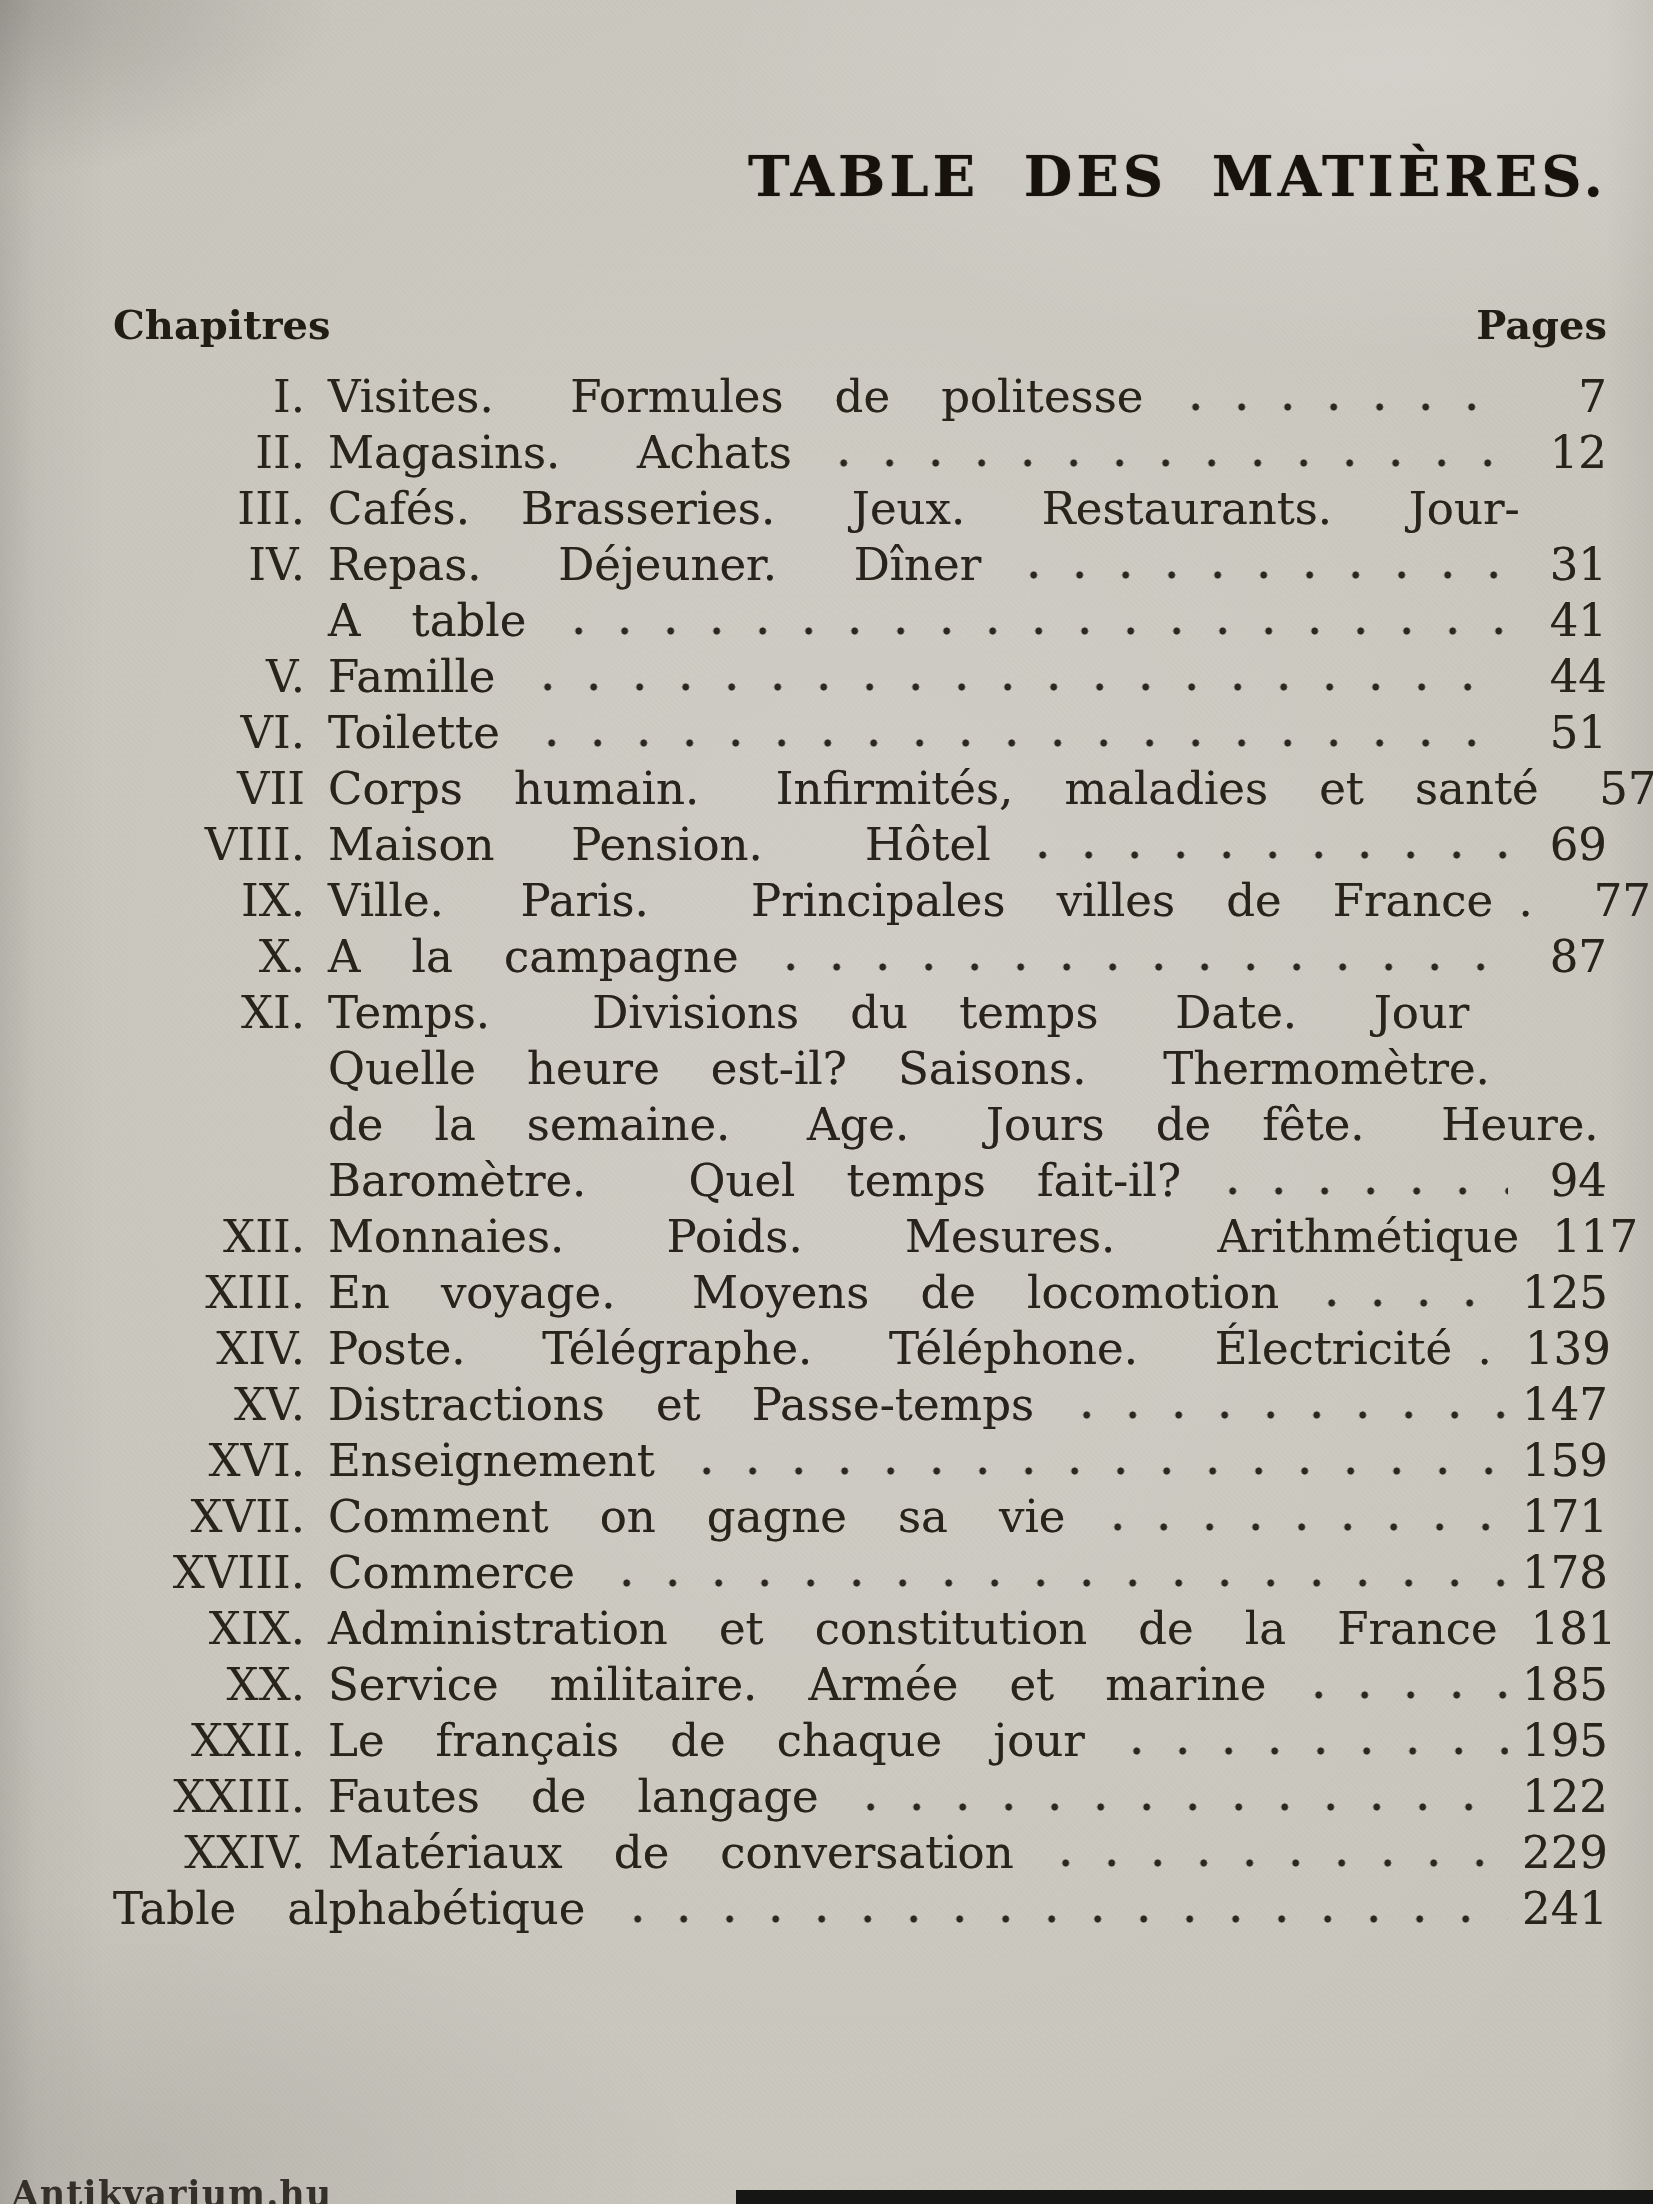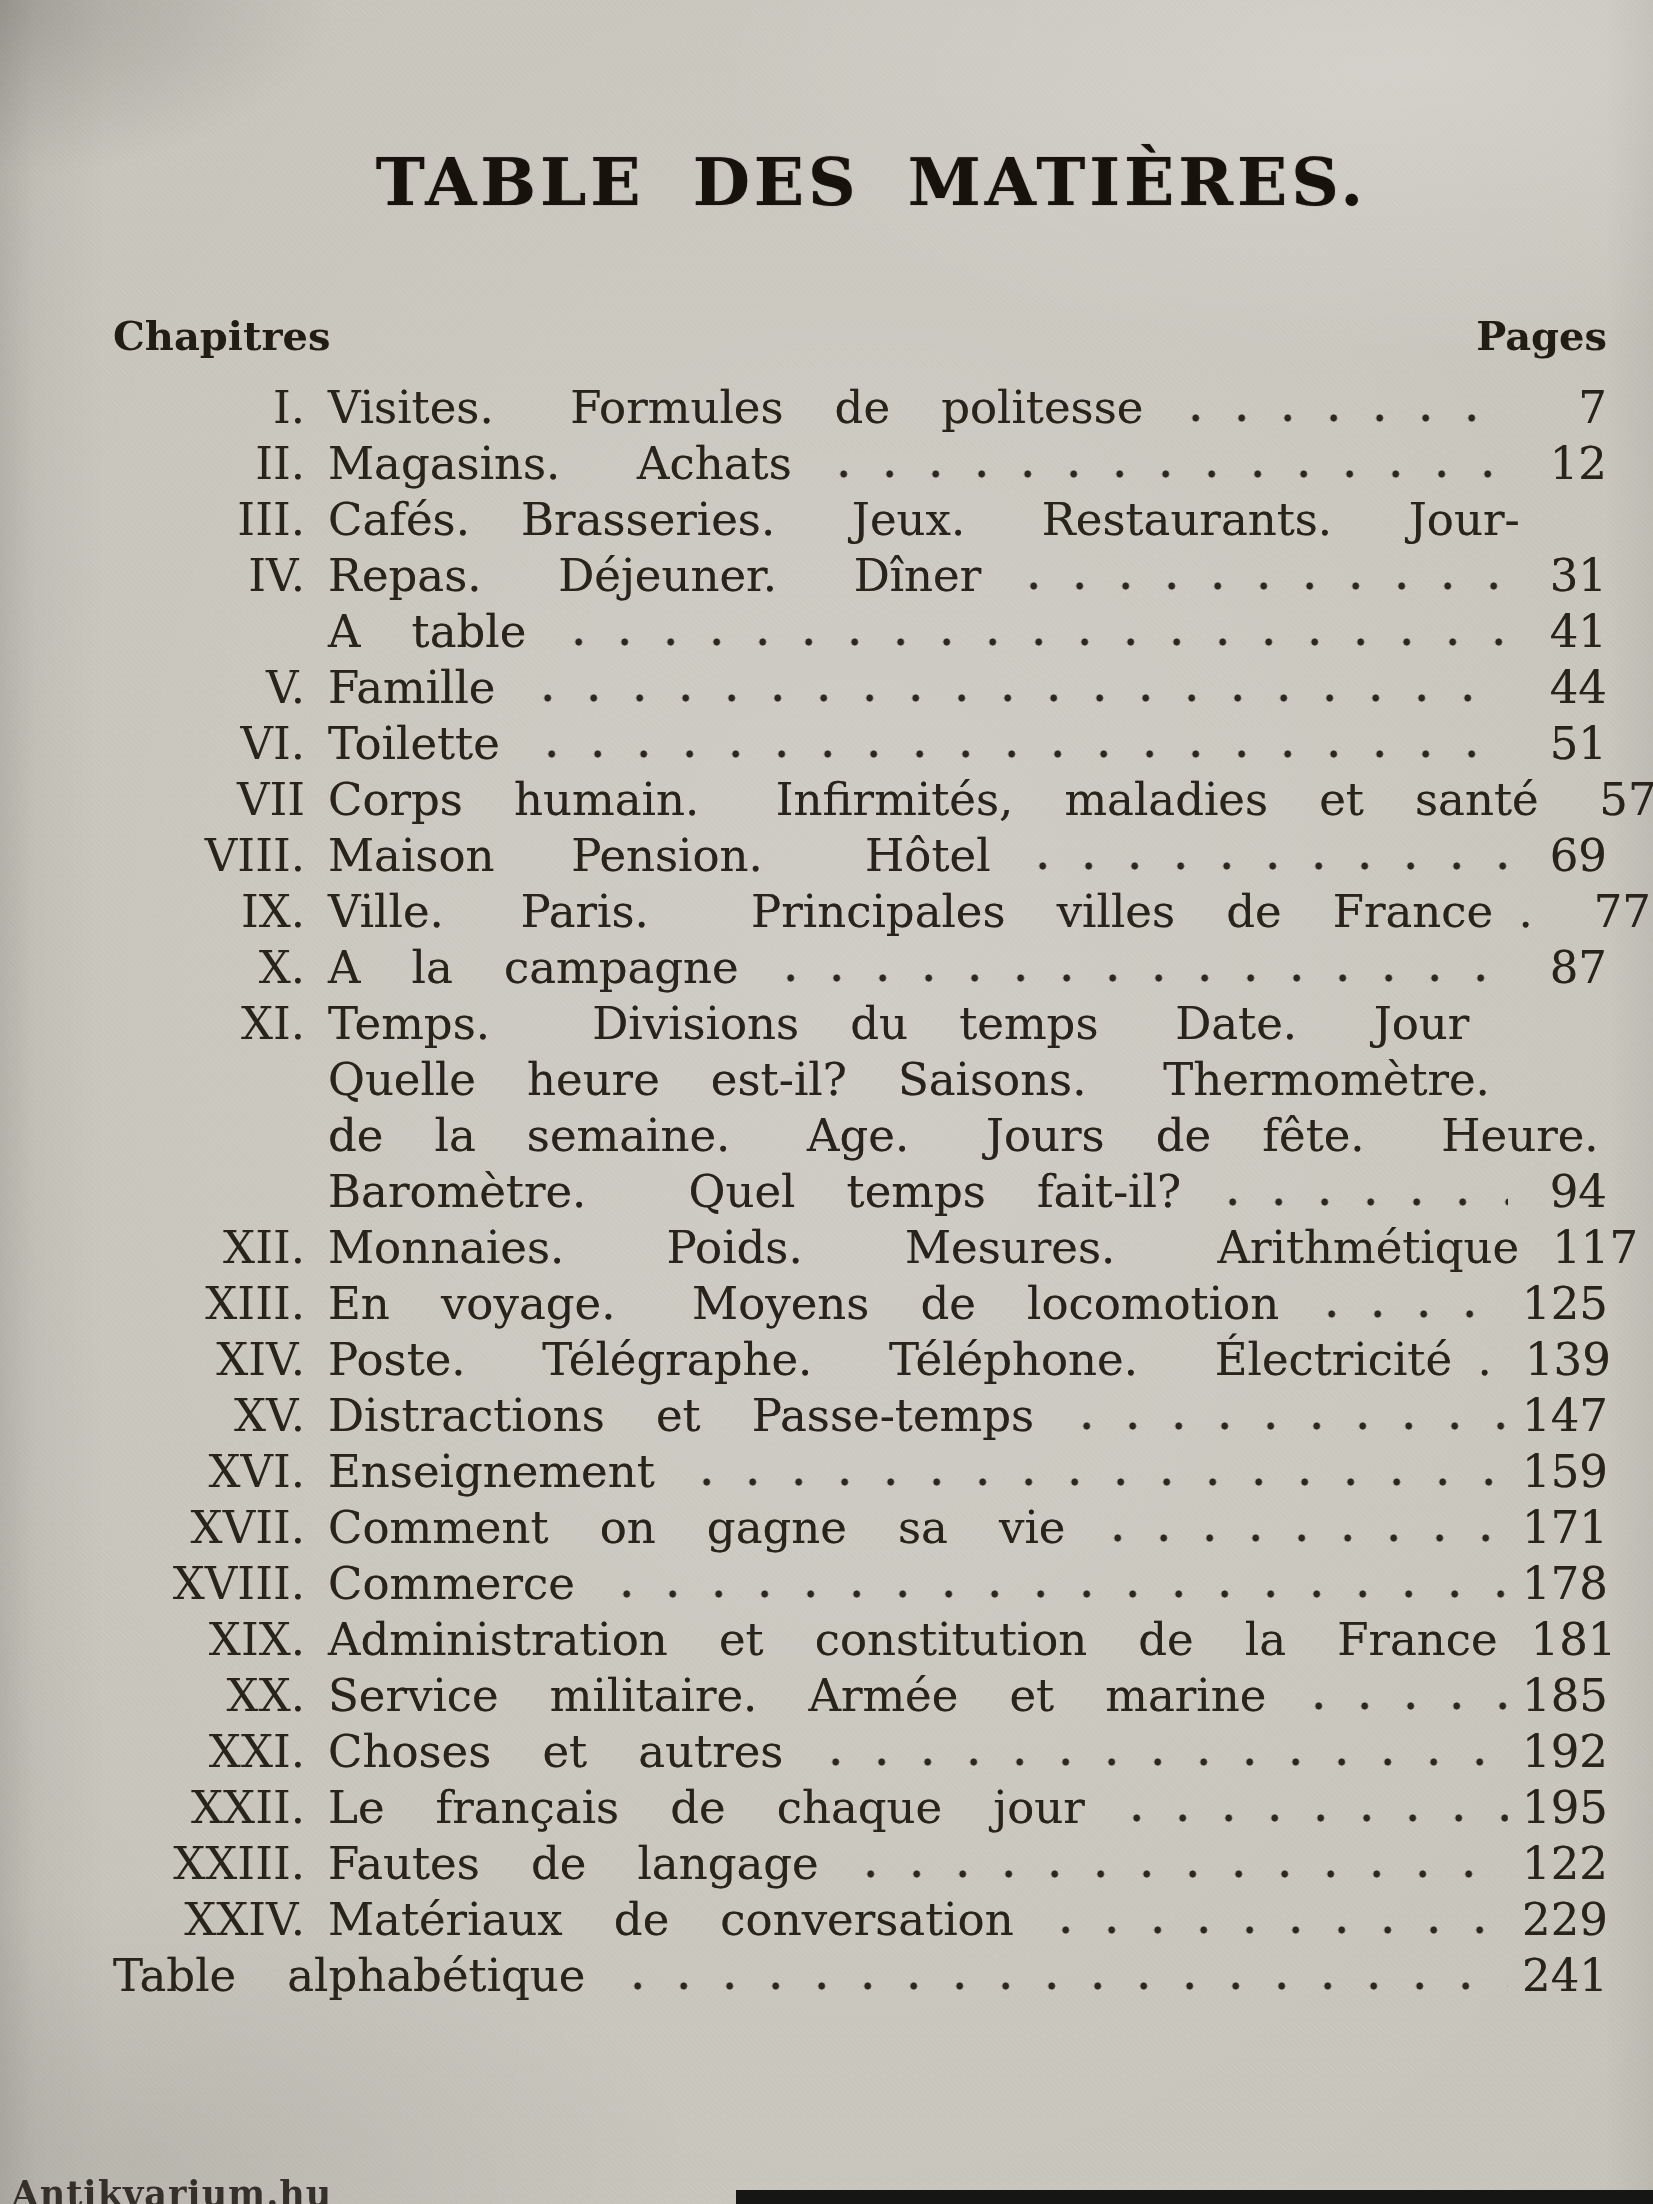--- a/index.html
+++ b/index.html
@@ -17,23 +17,23 @@
       radial-gradient(873px 408px at 8% 98%, rgba(0,0,0,0.07), transparent 65%),
       radial-gradient(1456px 2038px at 52% 45%, rgba(255,255,255,0.16), transparent 78%),
       linear-gradient(90deg, rgba(0,0,0,0.11) 0px, rgba(0,0,0,0.04) 35px, rgba(0,0,0,0.0) 107px),
       linear-gradient(270deg, rgba(0,0,0,0.06) 0px, rgba(0,0,0,0.0) 49px),
       repeating-linear-gradient(47deg, rgba(0,0,0,0.012) 0 1.9px, rgba(255,255,255,0.012) 1.9px 3.9px),
       #c7c4bb;
   }
   .content { padding: 146px 47px 0 113px; }
 
   .title {
-    text-align: center;
+    text-align: right;
     margin-left: 23px;
-    font-size: 66px;
+    font-size: 56px;
     line-height: 1.1;
     font-weight: bold;
     letter-spacing: 3.9px;
     word-spacing: 21.3px;
     color: #17130c;
     text-shadow: 0 0 1px rgba(20,16,10,0.55);
     white-space: nowrap;
   }
 
   .cols-header {
@@ -292,28 +292,20 @@
         <div class="entry">
           <div class="line">
             <span class="num">XX.</span>
             <span class="text">Service  militaire.  Armée  et  marine</span>
             <span class="dots"></span>
             <span class="pageno">185</span>
           </div>
         </div>
         <div class="entry">
           <div class="line">
-            <span class="num">XXI.</span>
-            <span class="text">Choses  et  autres</span>
-            <span class="dots"></span>
-            <span class="pageno">192</span>
-          </div>
-        </div>
-        <div class="entry">
-          <div class="line">
             <span class="num">XXII.</span>
             <span class="text">Le  français  de  chaque  jour</span>
             <span class="dots"></span>
             <span class="pageno">195</span>
           </div>
         </div>
         <div class="entry">
           <div class="line">
             <span class="num">XXIII.</span>
             <span class="text">Fautes  de  langage</span>

